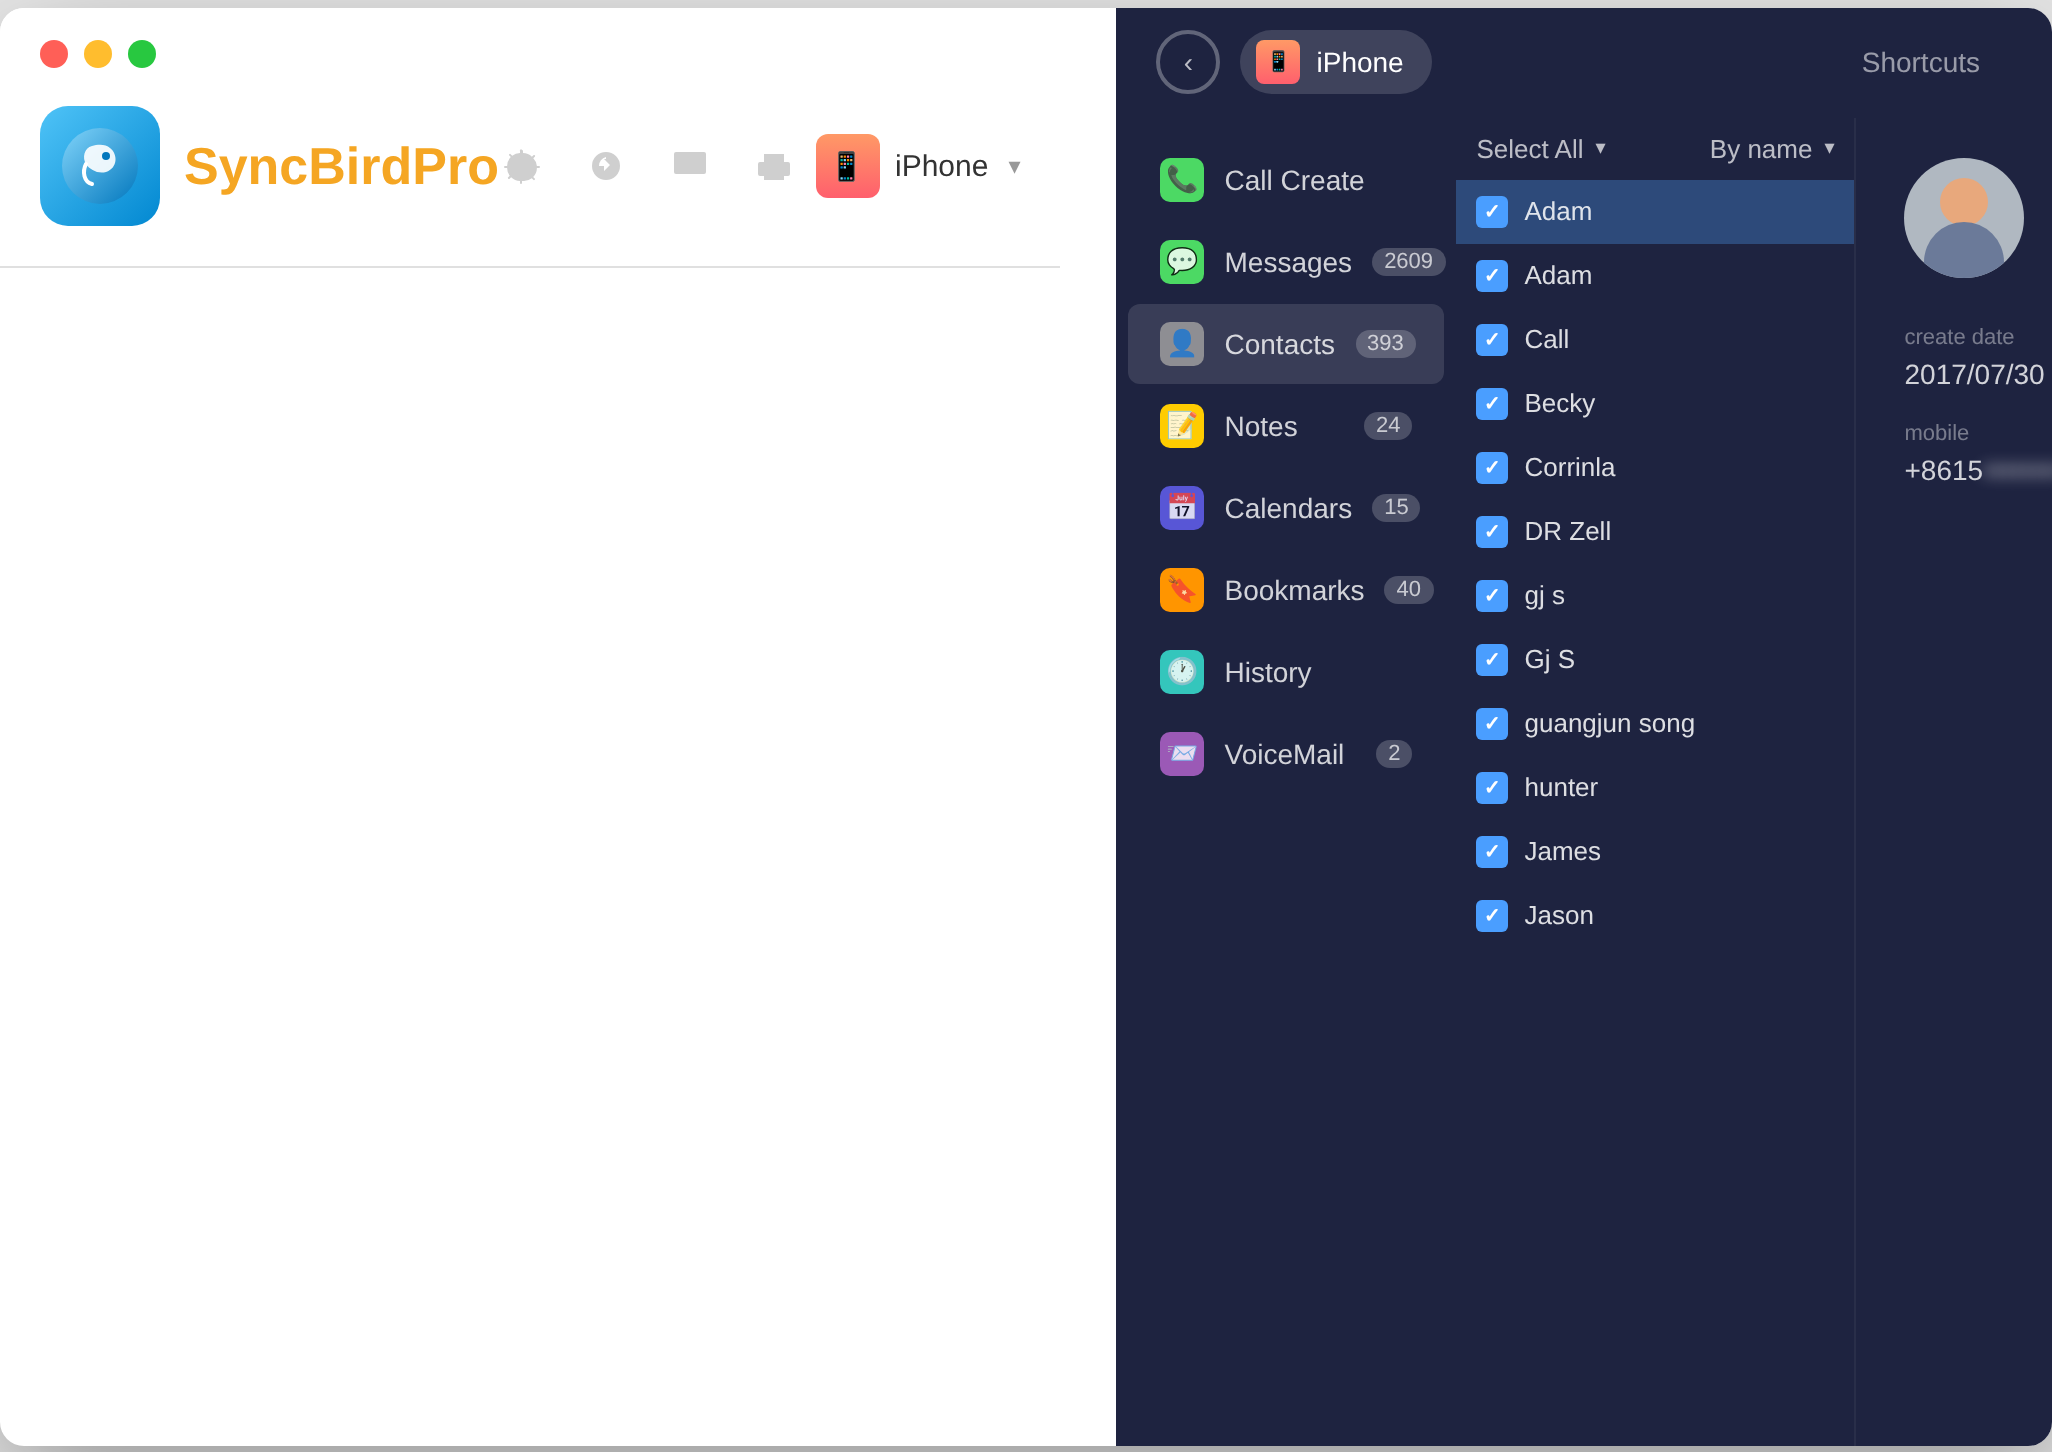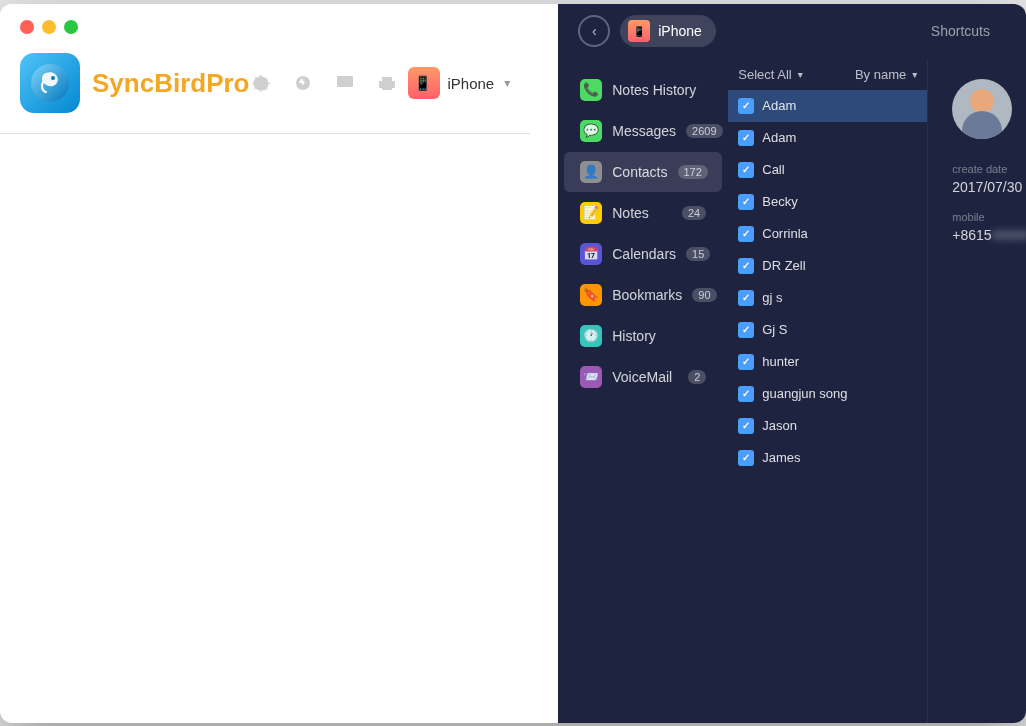--- a/index.html
+++ b/index.html
@@ -484,46 +484,46 @@
         </div>
         <span class="shortcuts-label" style="position:absolute;right:16px;color:rgba(255,255,255,0.55);font-size:14px;">Shortcuts</span>
       </div>
     </div>
 
     <div class="content-area">
 
       <div class="sidebar">
         <div class="sidebar-item">
           <div class="sidebar-item-icon si-green">📞</div>
-          <span>Notes History</span>
+          <span>Call Create</span>
         </div>
         <div class="sidebar-item">
           <div class="sidebar-item-icon si-green">💬</div>
           <span>Messages</span>
           <span class="sidebar-badge">2609</span>
         </div>
         <div class="sidebar-item active">
           <div class="sidebar-item-icon si-gray">👤</div>
           <span>Contacts</span>
-          <span class="sidebar-badge">172</span>
+          <span class="sidebar-badge">393</span>
         </div>
         <div class="sidebar-item">
           <div class="sidebar-item-icon si-yellow">📝</div>
           <span>Notes</span>
           <span class="sidebar-badge">24</span>
         </div>
         <div class="sidebar-item">
           <div class="sidebar-item-icon si-darkblue">📅</div>
           <span>Calendars</span>
           <span class="sidebar-badge">15</span>
         </div>
         <div class="sidebar-item">
           <div class="sidebar-item-icon si-orange">🔖</div>
           <span>Bookmarks</span>
-          <span class="sidebar-badge">90</span>
+          <span class="sidebar-badge">40</span>
         </div>
         <div class="sidebar-item">
           <div class="sidebar-item-icon si-teal">🕐</div>
           <span>History</span>
         </div>
         <div class="sidebar-item">
           <div class="sidebar-item-icon si-purple">📨</div>
           <span>VoiceMail</span>
           <span class="sidebar-badge">2</span>
         </div>
@@ -569,33 +569,33 @@
             <div class="contact-row">
       <div class="checkbox"></div>
       <span>gj s</span>
     </div>
             <div class="contact-row">
       <div class="checkbox"></div>
       <span>Gj S</span>
     </div>
             <div class="contact-row">
       <div class="checkbox"></div>
+      <span>guangjun song</span>
+    </div>
+            <div class="contact-row">
+      <div class="checkbox"></div>
       <span>hunter</span>
     </div>
             <div class="contact-row">
       <div class="checkbox"></div>
-      <span>guangjun song</span>
+      <span>James</span>
     </div>
             <div class="contact-row">
       <div class="checkbox"></div>
       <span>Jason</span>
-    </div>
-            <div class="contact-row">
-      <div class="checkbox"></div>
-      <span>James</span>
     </div>
           </div>
       </div>
 
       <div class="detail-pane">
         <div class="contact-header">
           <div class="avatar-figure">
             <div class="avatar-head"></div>
             <div class="avatar-body"></div>
           </div>

